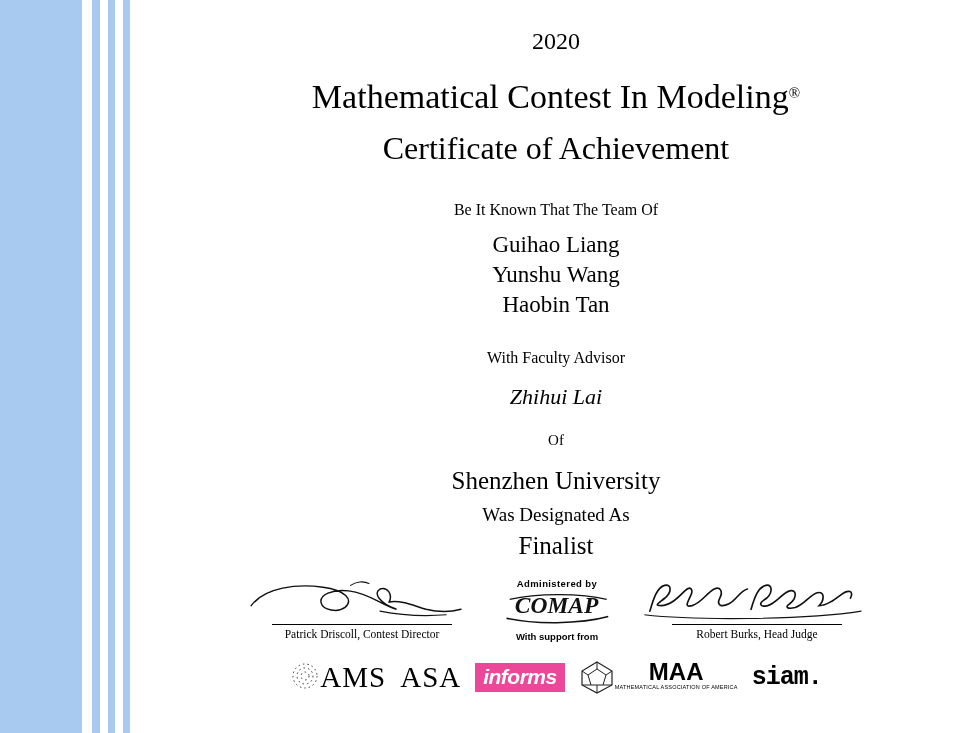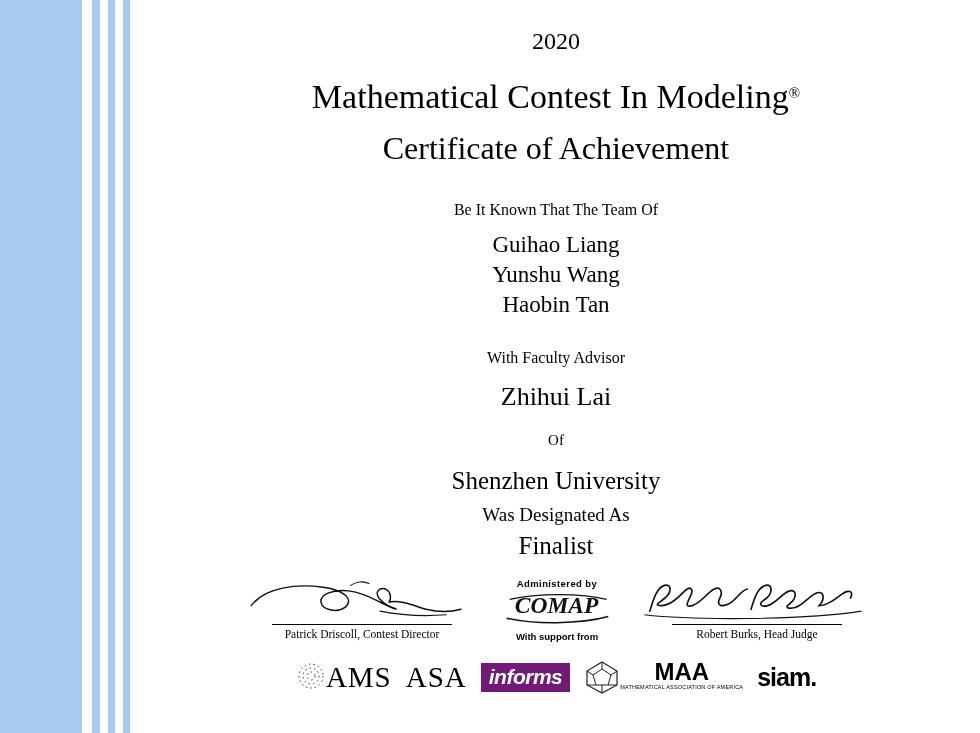--- a/index.html
+++ b/index.html
@@ -78,23 +78,24 @@
 
   .names {
     margin-top: 8px;
   }
   .name {
     font-size: 23px;
     line-height: 30px;
   }
 
   .advisor-name {
-    font-size: 26px;
+    font-size: 22px;
     line-height: 30px;
     margin-top: 12px;
+    font-style: italic;
   }
 
   .of-label {
     font-size: 15px;
     line-height: 20px;
     margin-top: 18px;
   }
   .school {
     font-size: 25px;
     line-height: 34px;
@@ -178,21 +179,21 @@
     font-family: "Liberation Serif", serif;
     font-size: 29px;
     letter-spacing: 1px;
   }
   .asa-text {
     font-family: Liberation Serif, serif;
     font-size: 29px;
     letter-spacing: 1px;
   }
   .informs-box {
-    background: #701a75;
+    background: #ec4899;
     color: #ffffff;
     font-family: "Liberation Sans", sans-serif;
     font-weight: bold;
     font-style: italic;
     font-size: 21px;
     padding: 2px 8px 3px 8px;
     letter-spacing: -0.5px;
   }
   .maa-wrap { text-align: center; }
   .maa-text {
@@ -202,21 +203,21 @@
     letter-spacing: 0px;
     line-height: 24px;
   }
   .maa-sub {
     font-family: "Liberation Sans", sans-serif;
     font-size: 5.5px;
     letter-spacing: .2px;
     line-height: 7px;
   }
   .siam-text {
-    font-family: Liberation Sans, sans-serif;
+    font-family: Liberation Mono, monospace;
     font-weight: bold;
     font-size: 25px;
     letter-spacing: -1px;
   }
 </style>
 </head>
 <body>
 
 <div id="certificate">
 

